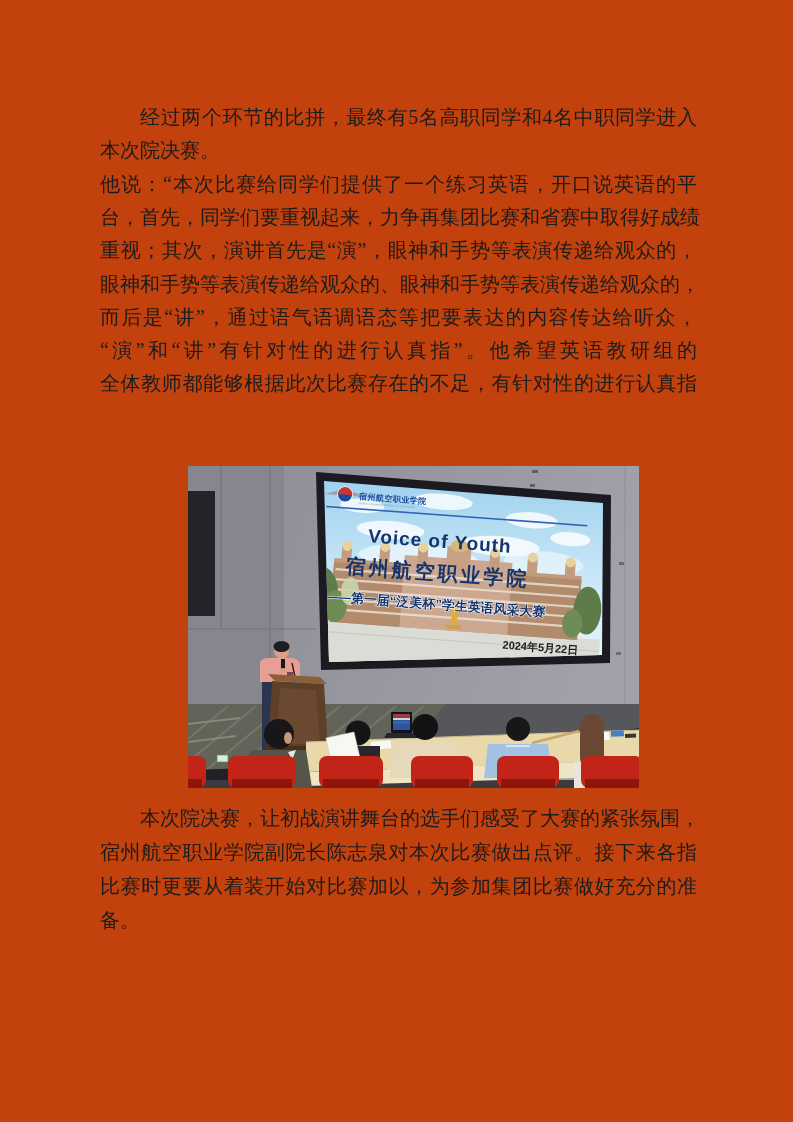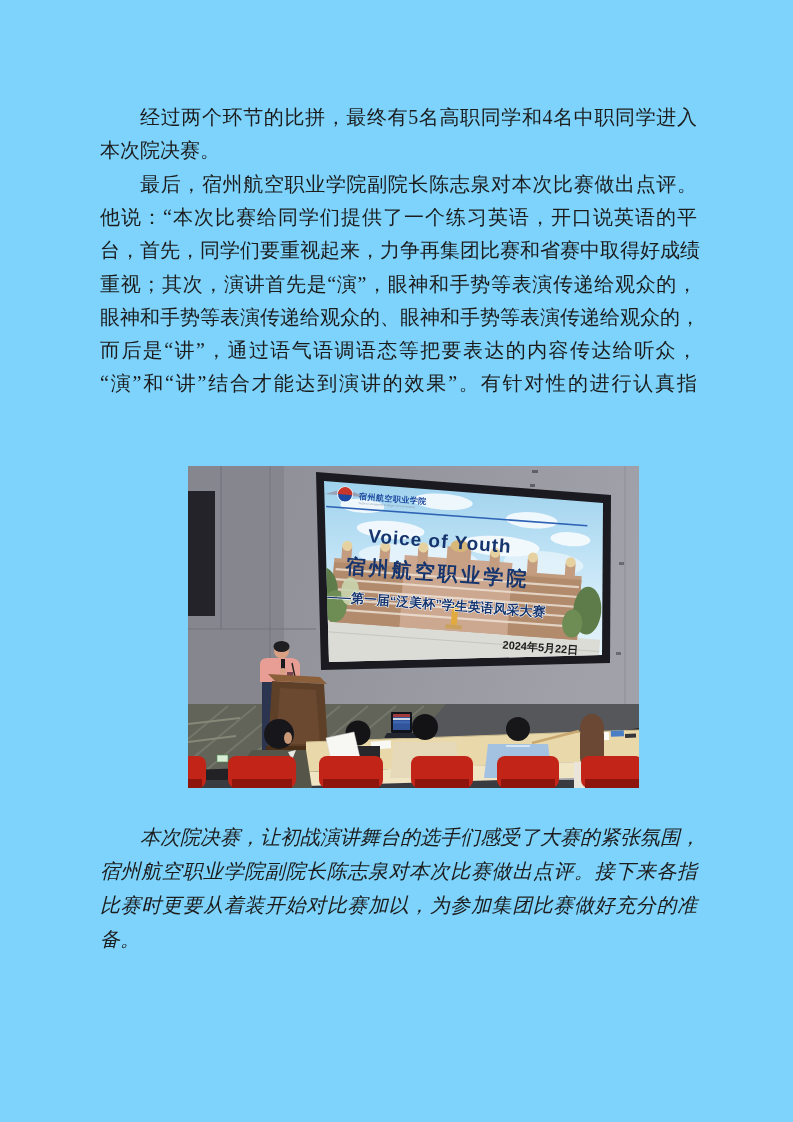--- a/index.html
+++ b/index.html
@@ -1,44 +1,44 @@
 <!DOCTYPE html>
 <html><head>
 <meta charset="utf-8">
 <style>
   html,body{margin:0;padding:0;width:793px;height:1122px;background:#ffffff;overflow:hidden;}
-  .page{position:relative;width:793px;height:1122px;background:#7dd3fc;font-family:"Liberation Serif",serif;color:#1c1c1c;}
+  .page{position:relative;width:793px;height:1122px;background:#c2410c;font-family:"Liberation Serif",serif;color:#1c1c1c;}
   .para{position:absolute;left:100px;width:597px;font-size:20px;line-height:33.2px;}
   .para .line{text-align:justify;text-align-last:justify;white-space:nowrap;}
   .para .line.last{text-align-last:left;}
   .para .line.indent{text-indent:40px;}
   .p1{top:101px;}
   .p2{top:168px;}
-  .p3{top:820px;line-height:34px;font-style:italic;}
+  .p3{top:801px;line-height:34px;}
   .photo-wrap{position:absolute;left:188px;top:466px;width:451px;height:322px;overflow:hidden;}
   svg text{font-family:"Liberation Sans",sans-serif;}
 </style>
 </head>
 <body>
 
 <div class="page">
 
   <div class="para p1">
     <div class="line indent">经过两个环节的比拼，最终有5名高职同学和4名中职同学进入</div>
     <div class="line last">本次院决赛。</div>
   </div>
 
   <div class="para p2">
-    <div class="line indent">最后，宿州航空职业学院副院长陈志泉对本次比赛做出点评。</div>
     <div class="line">他说：“本次比赛给同学们提供了一个练习英语，开口说英语的平</div>
     <div class="line">台，首先，同学们要重视起来，力争再集团比赛和省赛中取得好成绩</div>
     <div class="line">重视；其次，演讲首先是“演”，眼神和手势等表演传递给观众的，</div>
     <div class="line">眼神和手势等表演传递给观众的、眼神和手势等表演传递给观众的，</div>
     <div class="line">而后是“讲”，通过语气语调语态等把要表达的内容传达给听众，</div>
-    <div class="line">“演”和“讲”结合才能达到演讲的效果”。有针对性的进行认真指</div>
+    <div class="line">“演”和“讲”有针对性的进行认真指”。他希望英语教研组的</div>
+    <div class="line">全体教师都能够根据此次比赛存在的不足，有针对性的进行认真指</div>
   </div>
 
   <div class="photo-wrap">
     <svg width="451" height="322" viewBox="0 0 451 322">
       <defs>
         <linearGradient id="wallGrad" x1="0" y1="0" x2="1" y2="0.25">
           <stop offset="0" stop-color="#8b8c94"></stop>
             <stop offset="1" stop-color="#a0a1a9"></stop>
         </linearGradient>
         <linearGradient id="sky" x1="0" y1="0" x2="0" y2="1">

